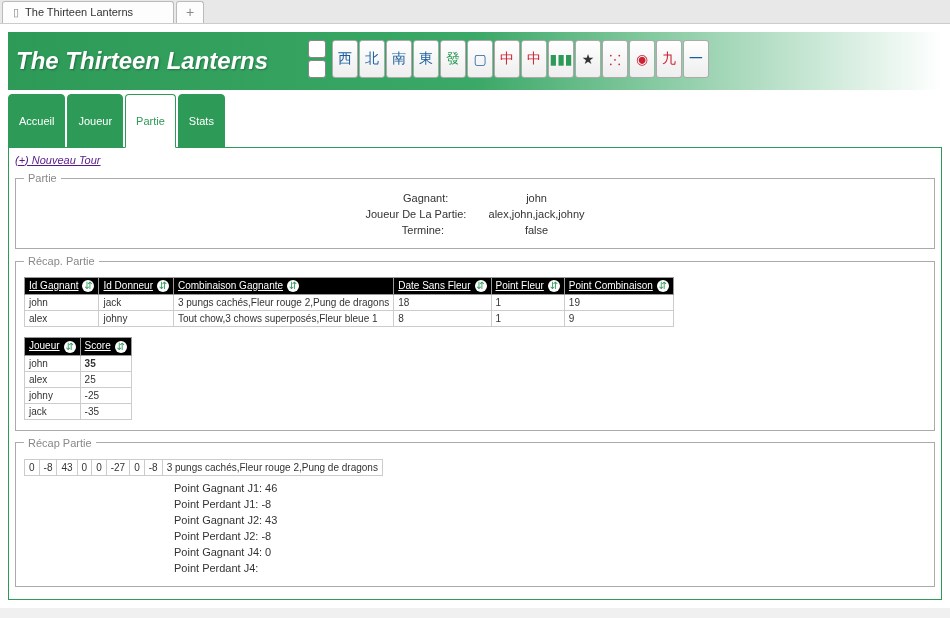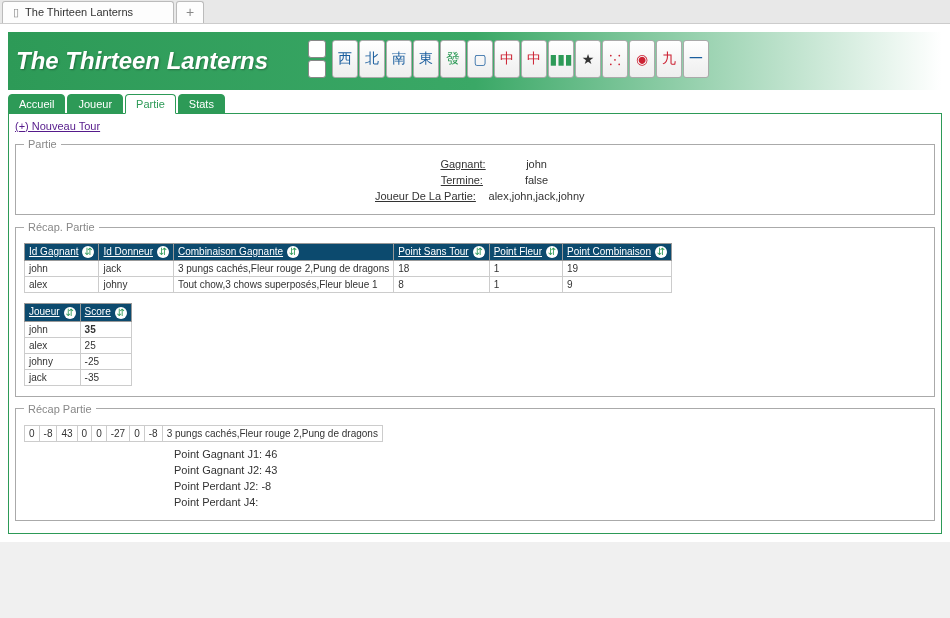--- a/index.html
+++ b/index.html
@@ -75,21 +75,21 @@
   .nav-tabs {
     display:flex;
     margin-top:4px;
   }
   .nav-tab {
     background: #2d9a57;
     color:#fff;
     border:1px solid #2d9a57;
     border-top-left-radius:4px;
     border-top-right-radius:4px;
-    padding: 3px 10px;
+    padding: 20px 10px;
     margin-right:2px;
     font-size:11px;
     cursor:pointer;
   }
   .nav-tab.active {
     background: #fff;
     color: #2d9a57;
     border:1px solid #2d9a57;
     border-bottom:1px solid #fff;
     position:relative;
@@ -97,37 +97,38 @@
   }
   .content {
     border:1px solid #2d9a57;
     margin-top:-1px;
     padding: 6px;
   }
   .link {
     color: #551a8b;
     text-decoration: underline;
     cursor:pointer;
+    font-style:italic;
   }
   fieldset {
     border:1px solid #aaa;
     margin: 6px 0;
     padding: 6px 8px 10px 8px;
   }
   legend { color:#888; padding:0 4px; }
   .kv { text-align:center; }
   .kv-row { line-height:16px; }
-  .label { display:inline-block; text-align:center; min-width:120px;text-decoration:underline; }
+  .label { display:inline-block; text-align:left; min-width:120px; }
   table.data {
     border-collapse: collapse;
     font-size:10px;
     margin-top:4px;
   }
   table.data th {
-    background:#0c4a6e;
+    background:#000000;
     color:#fff;
     border:1px solid #999;
     padding:2px 4px;
     text-align:left;
     font-weight:normal;
   }
   table.data th .hd { text-decoration: underline; cursor:pointer; }
   table.data th .sort {
     display:inline-block;
     width:12px; height:12px;
@@ -192,34 +193,34 @@
     <div class="nav-tab">Stats</div>
   </div>
 
   <div class="content">
     <span class="link">(+) Nouveau Tour</span>
 
     <fieldset>
       <legend>Partie</legend>
       <div class="kv">
         <div class="kv-row"><span class="label">Gagnant:</span> <span>john</span></div>
+        <div class="kv-row"><span class="label">Joueur De La Partie:</span> <span>alex,john,jack,johny</span></div>
         <div class="kv-row"><span class="label">Termine:</span> <span>false</span></div>
-        <div class="kv-row"><span class="label">Joueur De La Partie:</span> <span>alex,john,jack,johny</span></div>
       </div>
     </fieldset>
 
     <fieldset>
       <legend>Récap. Partie</legend>
       <table class="data">
         <tbody>
             <tr>
           <th><span class="hd">Id Gagnant</span><span class="sort">⇵</span></th>
           <th><span class="hd">Id Donneur</span><span class="sort">⇵</span></th>
           <th><span class="hd">Combinaison Gagnante</span><span class="sort">⇵</span></th>
-          <th><span class="hd">Point Sans Tour</span><span class="sort">⇵</span></th>
+          <th><span class="hd">Date Sans Fleur</span><span class="sort">⇵</span></th>
           <th><span class="hd">Point Fleur</span><span class="sort">⇵</span></th>
           <th><span class="hd">Point Combinaison</span><span class="sort">⇵</span></th>
         </tr>
         <tr>
           <td>john</td>
               <td>jack</td>
               <td>3 pungs cachés,Fleur rouge 2,Pung de dragons</td>
               <td>18</td>
               <td>1</td>
               <td>19</td>
@@ -273,22 +274,24 @@
               <td>0</td>
               <td>-27</td>
               <td>0</td>
               <td>-8</td>
               <td>3 pungs cachés,Fleur rouge 2,Pung de dragons</td>
         </tr>
       </tbody>
         </table>
       <div class="points">
         <div>Point Gagnant J1: 46</div>
+        <div>Point Perdant J1: -8</div>
         <div>Point Gagnant J2: 43</div>
         <div>Point Perdant J2: -8</div>
+        <div>Point Gagnant J4: 0</div>
         <div>Point Perdant J4:</div>
       </div>
     </fieldset>
 
     
   </div>
 
 </div>
 
 </body></html>

